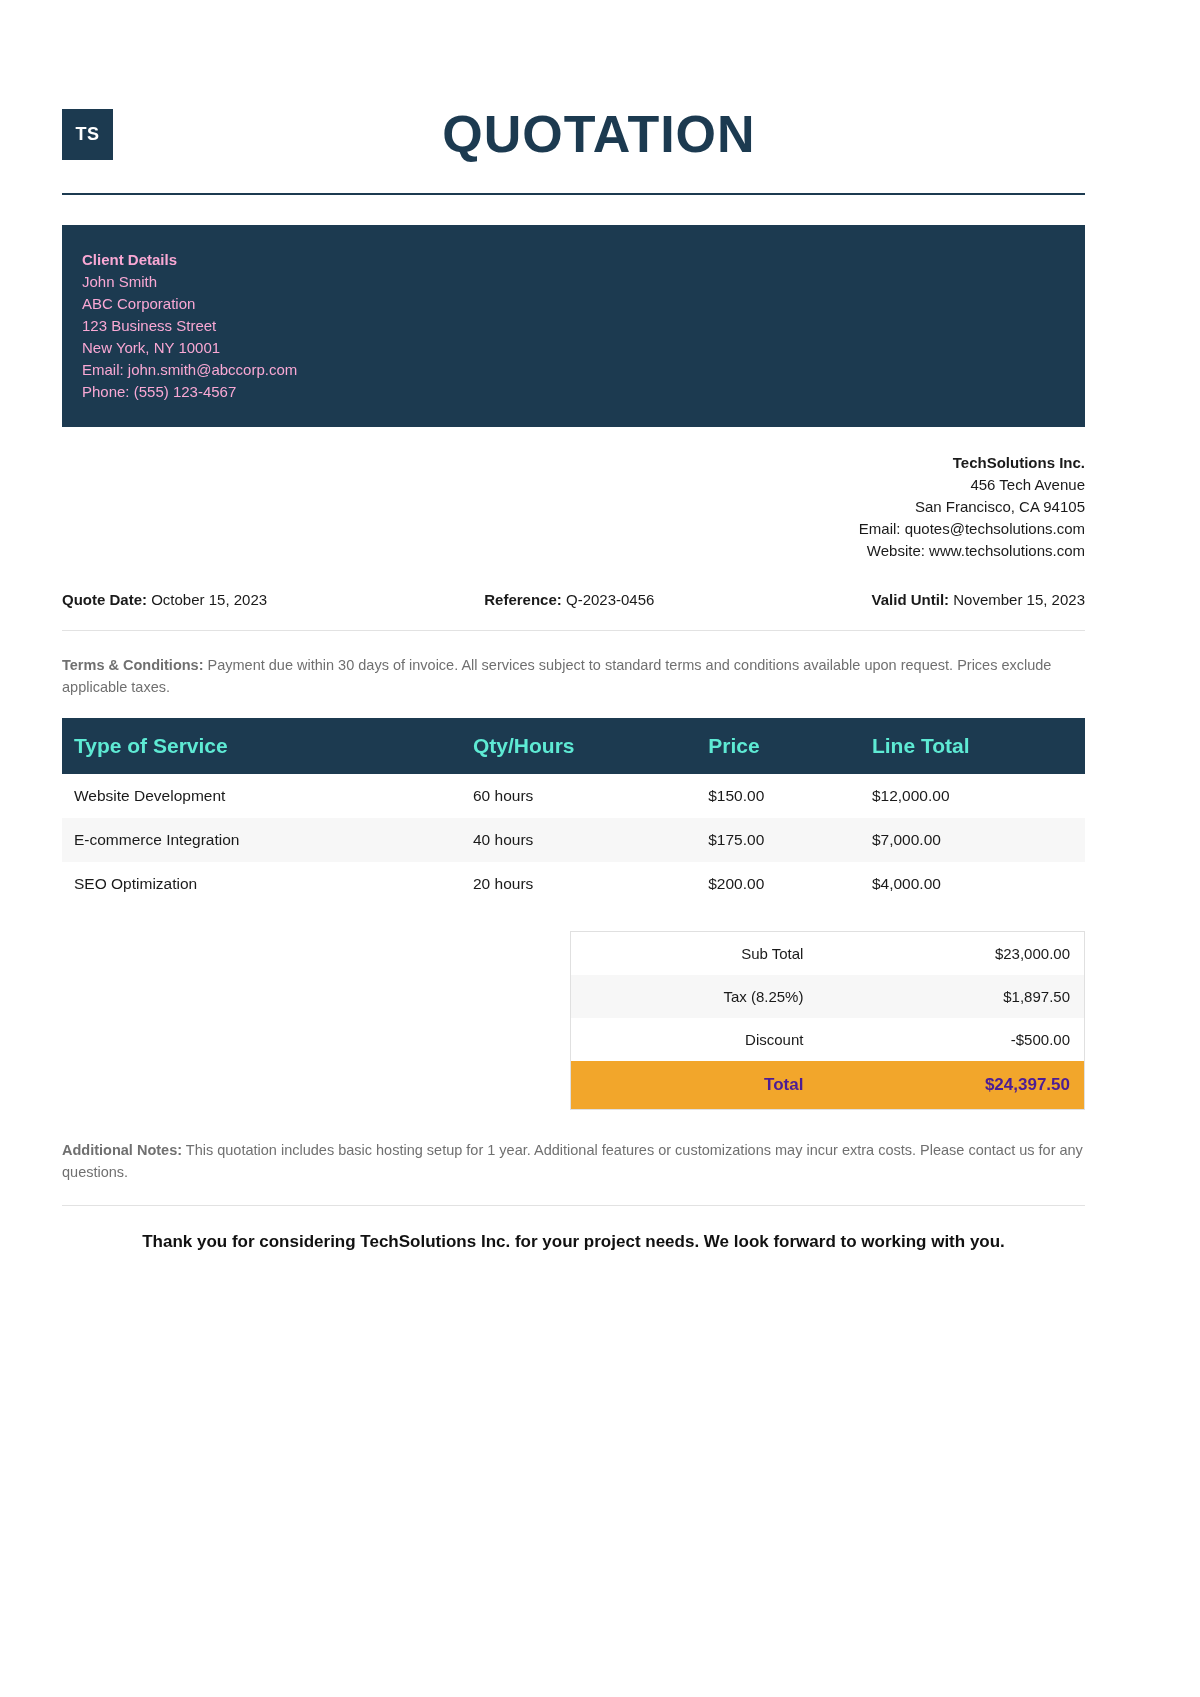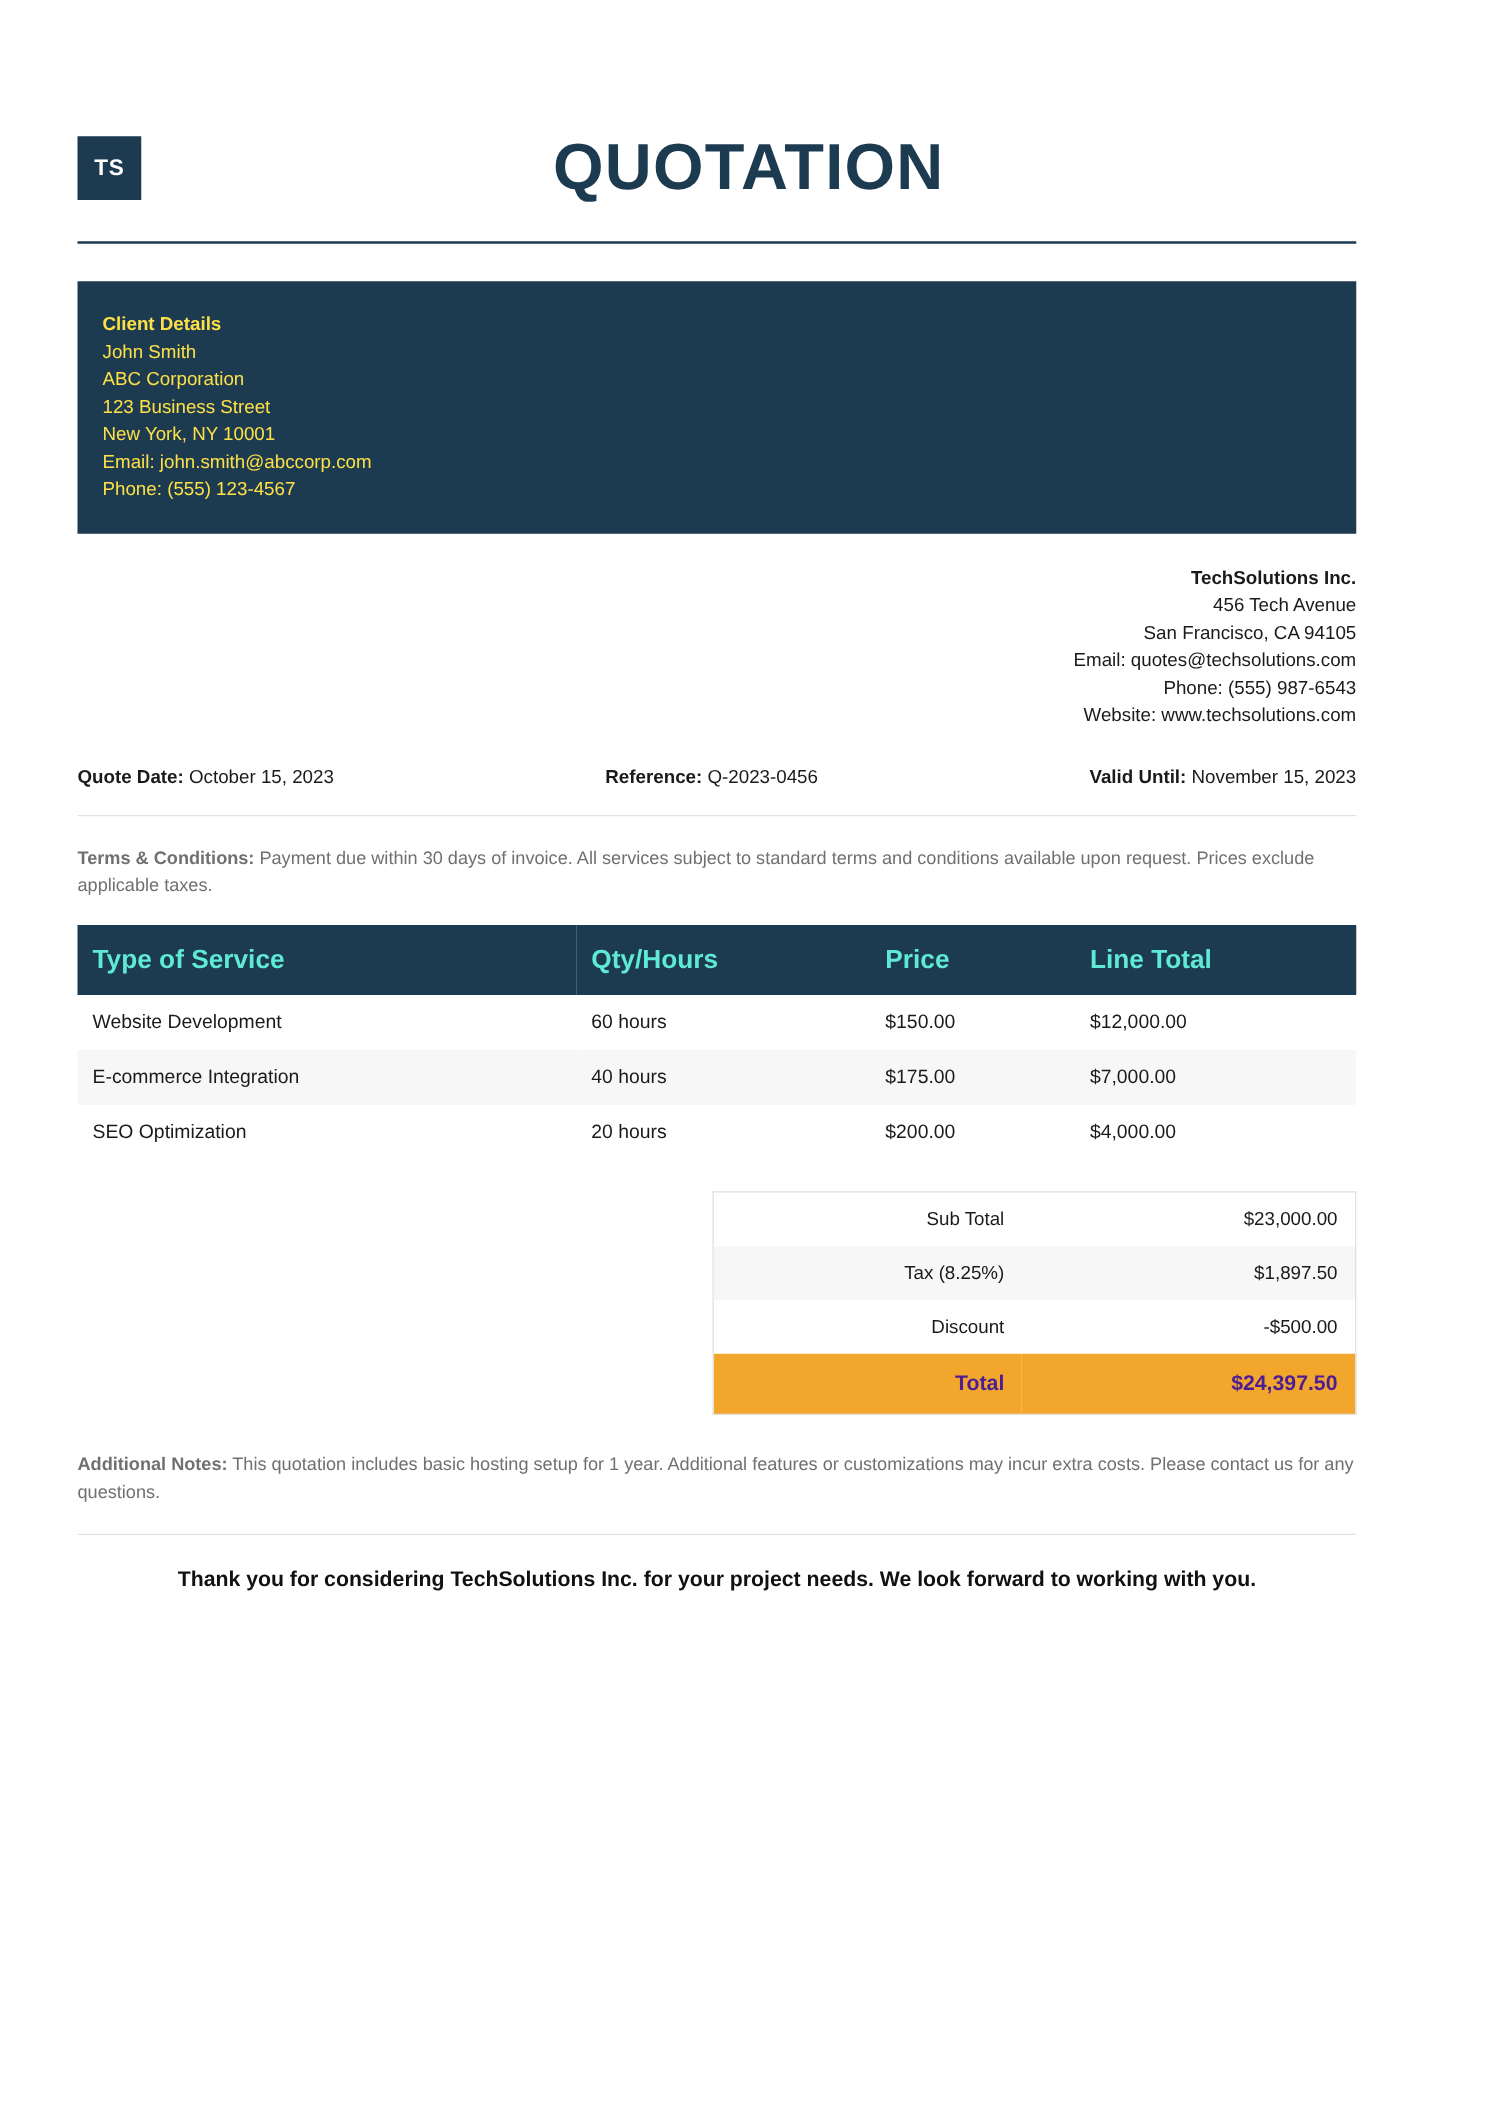--- a/index.html
+++ b/index.html
@@ -36,21 +36,21 @@
   }
   .header-rule {
     border: none;
     border-top: 2px solid #1c3a50;
     margin-top: 33px;
   }
   
   .client-box {
     margin-top: 30px;
     background: #1c3a50;
-    color: #fde047;
+    color: #f9a8d4;
     padding: 24px 20px;
     font-size: 15px;
     line-height: 22px;
   }
   .client-box .heading { font-weight: bold; }
   
   .company-block {
     margin-top: 25px;
     text-align: right;
     font-size: 15px;
@@ -160,21 +160,20 @@
     <div>New York, NY 10001</div>
     <div>Email: john.smith@abccorp.com</div>
     <div>Phone: (555) 123-4567</div>
   </div>
 
   <div class="company-block">
     <div class="company-name">TechSolutions Inc.</div>
     <div>456 Tech Avenue</div>
     <div>San Francisco, CA 94105</div>
     <div>Email: quotes@techsolutions.com</div>
-    <div>Phone: (555) 987-6543</div>
     <div>Website: www.techsolutions.com</div>
   </div>
 
   <div class="quote-info">
     <div class="cell left">
       <span class="lbl">Quote Date:</span>
       <span>October 15, 2023</span>
     </div>
     <div class="cell mid">
       <span class="lbl">Reference:</span>

